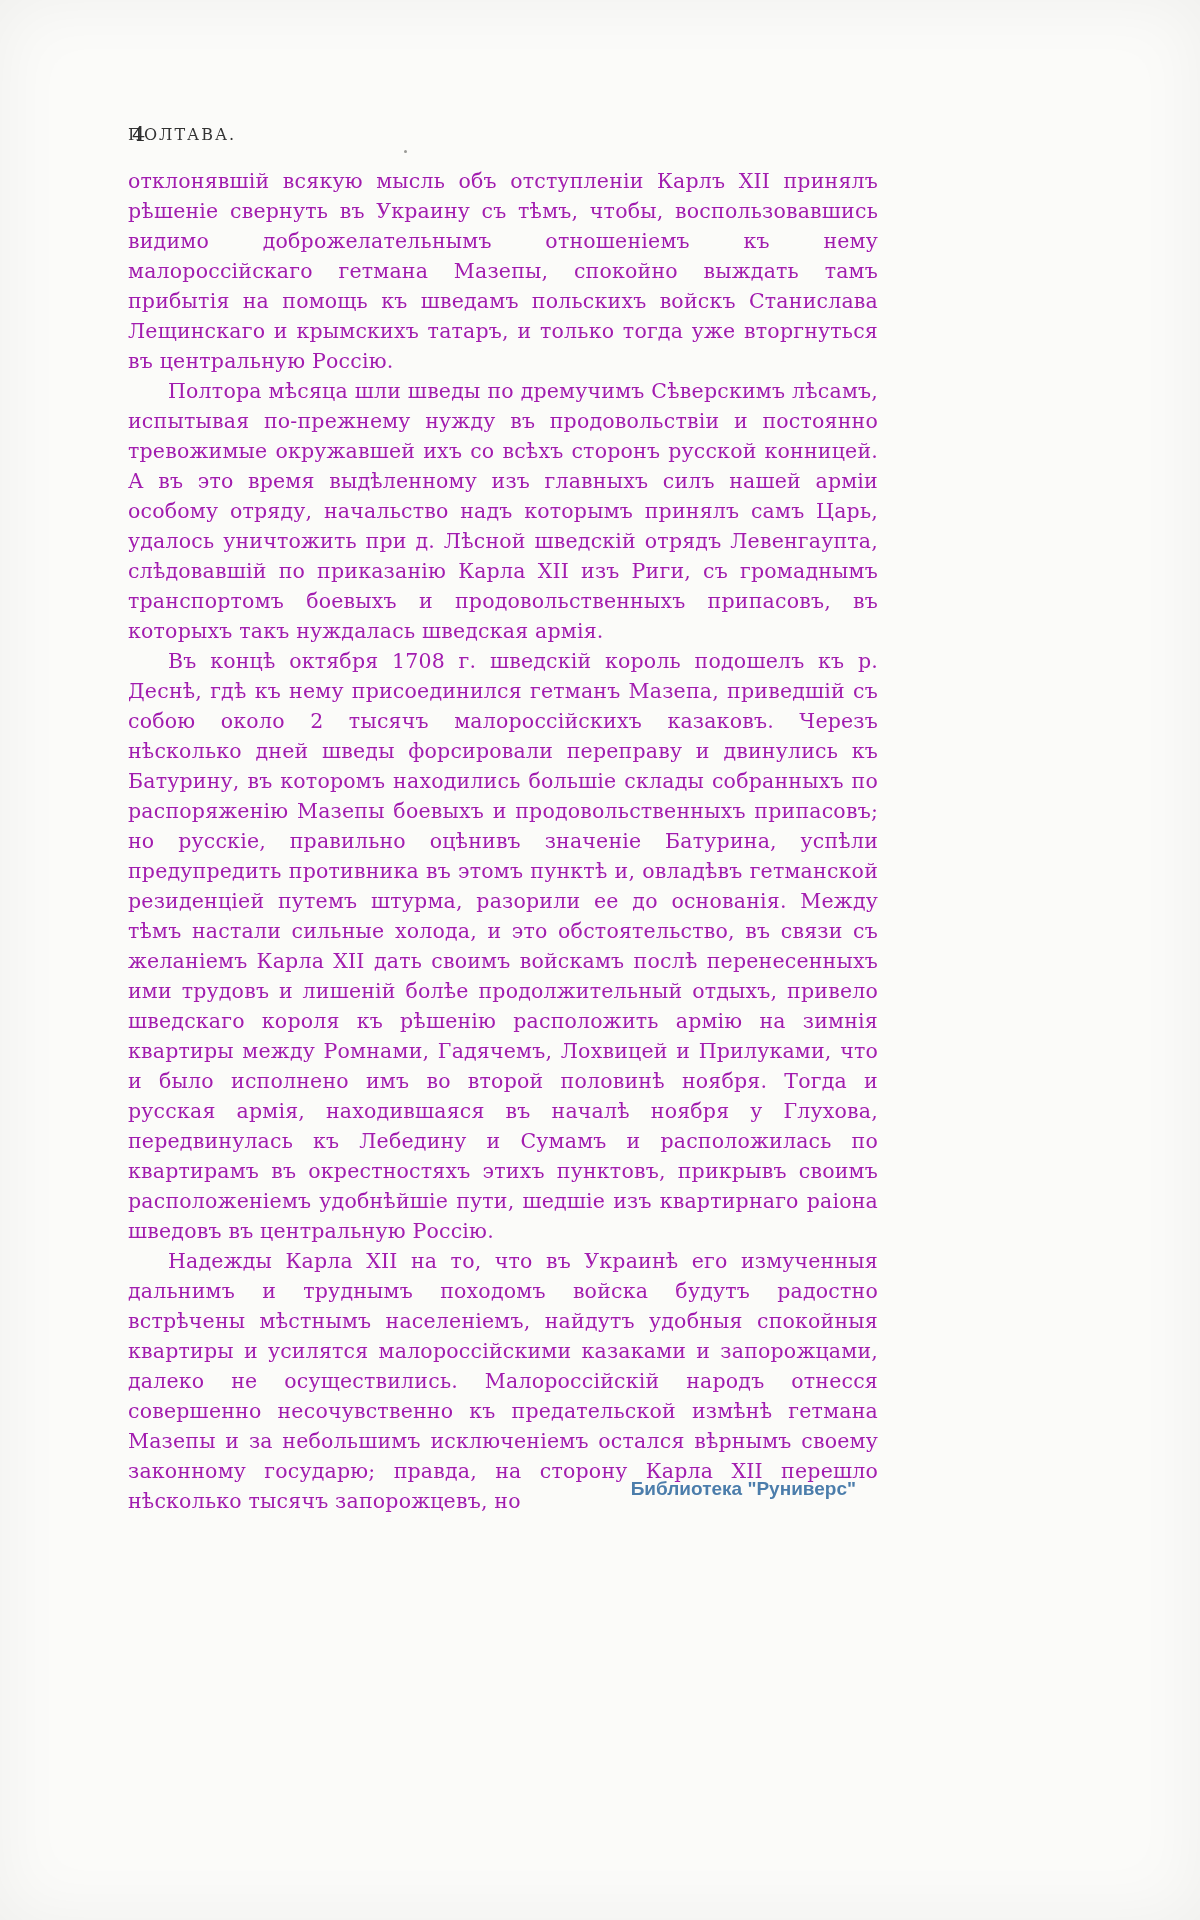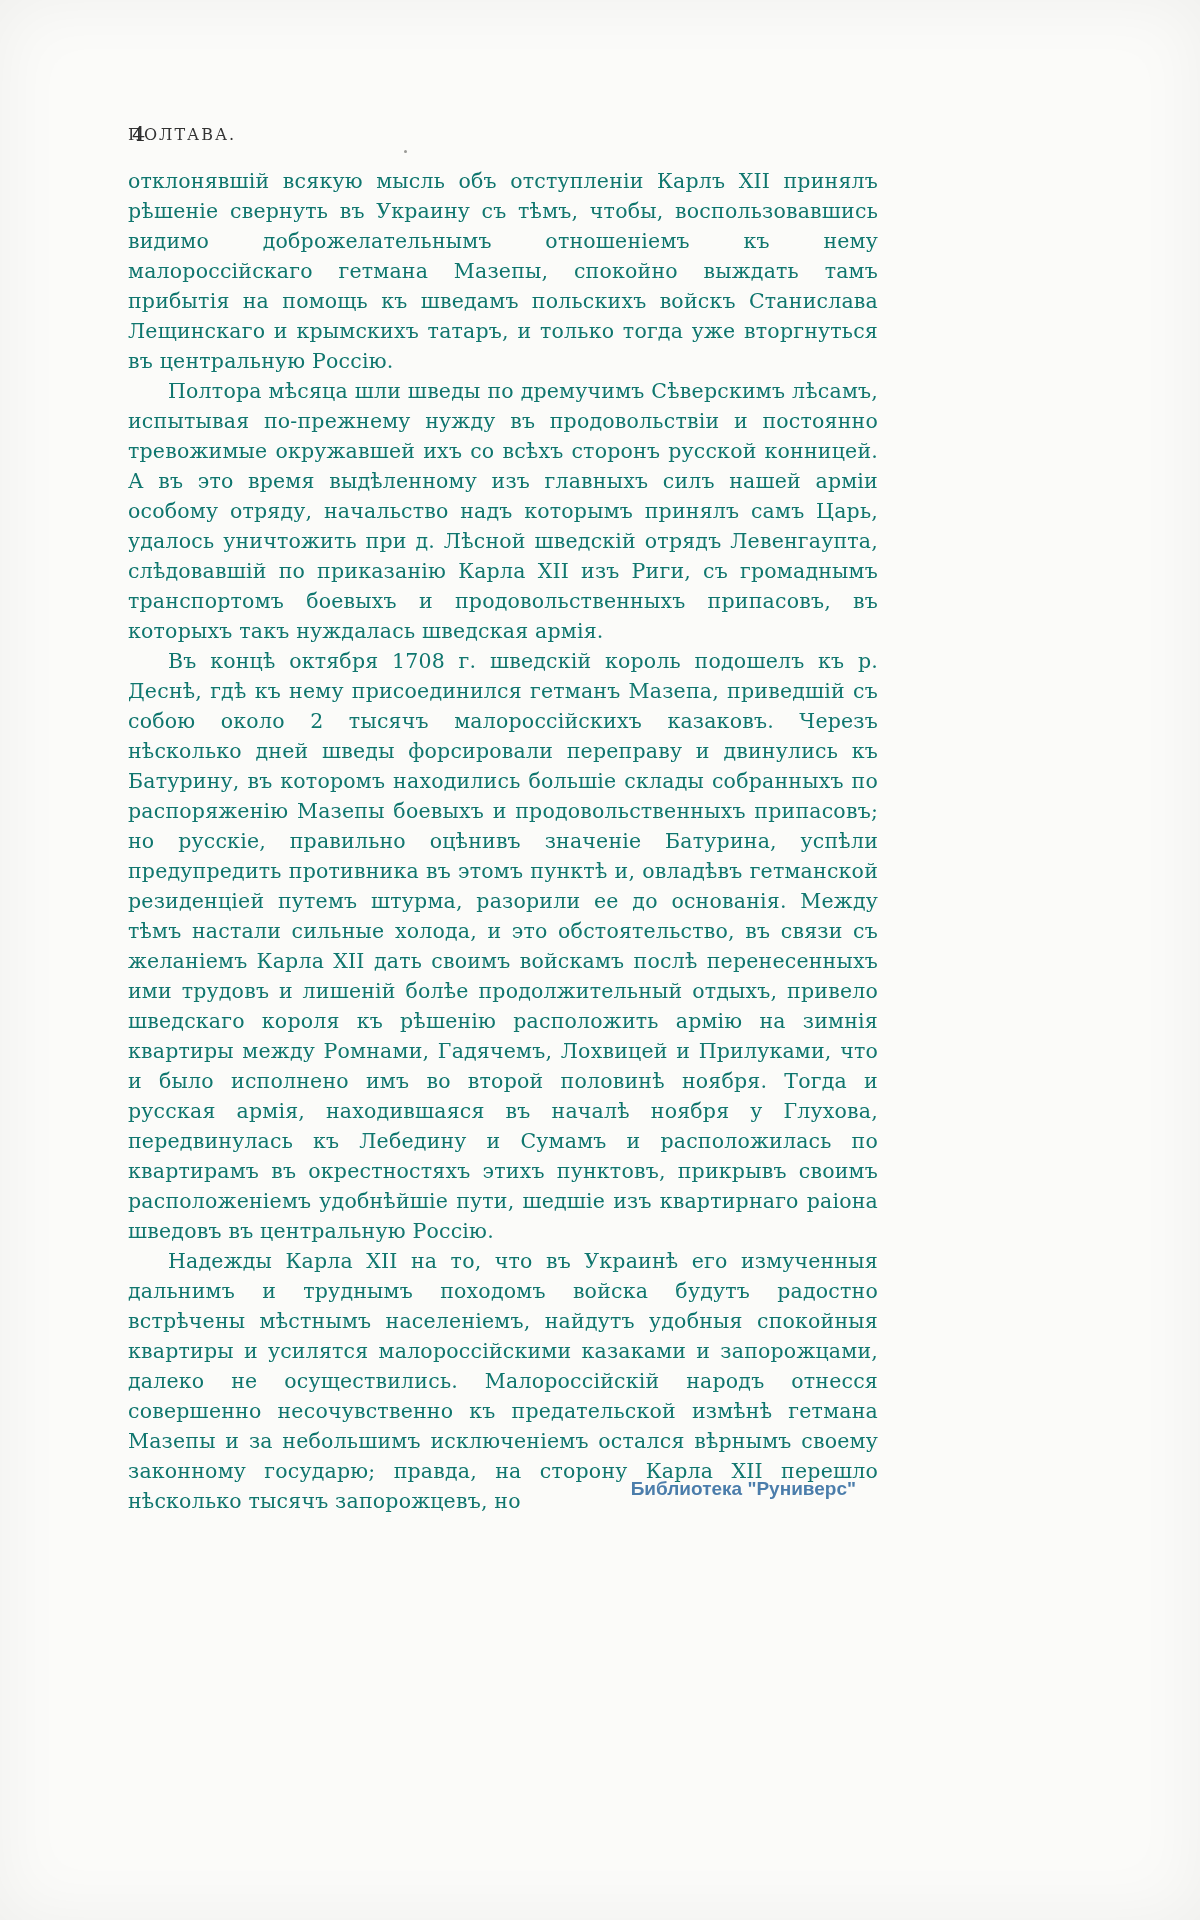--- a/index.html
+++ b/index.html
@@ -52,21 +52,21 @@
       border-radius: 50%;
       background: #9a9a96;
     }
     .text-block p {
       margin: 0;
       font-size: 20.5px;
       line-height: 30px;
       letter-spacing: 0.2px;
       text-align: justify;
       text-indent: 40px;
-      color: #0f766e;
+      color: #a21caf;
     }
     .text-block p.continuation {
       text-indent: 0;
     }
     .watermark {
       position: absolute;
       top: 1478px;
       right: 344px;
       font-family: "Liberation Sans", "DejaVu Sans", sans-serif;
       font-weight: bold;

